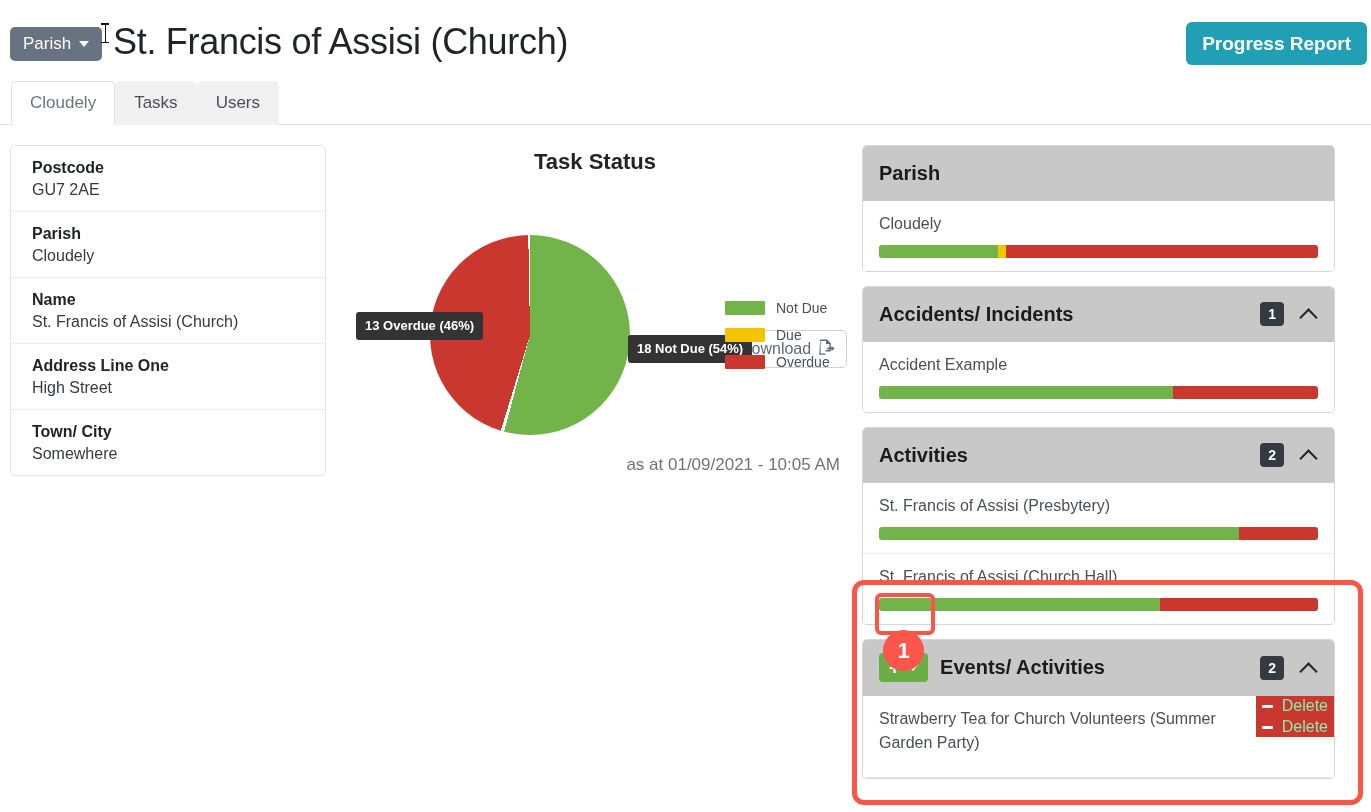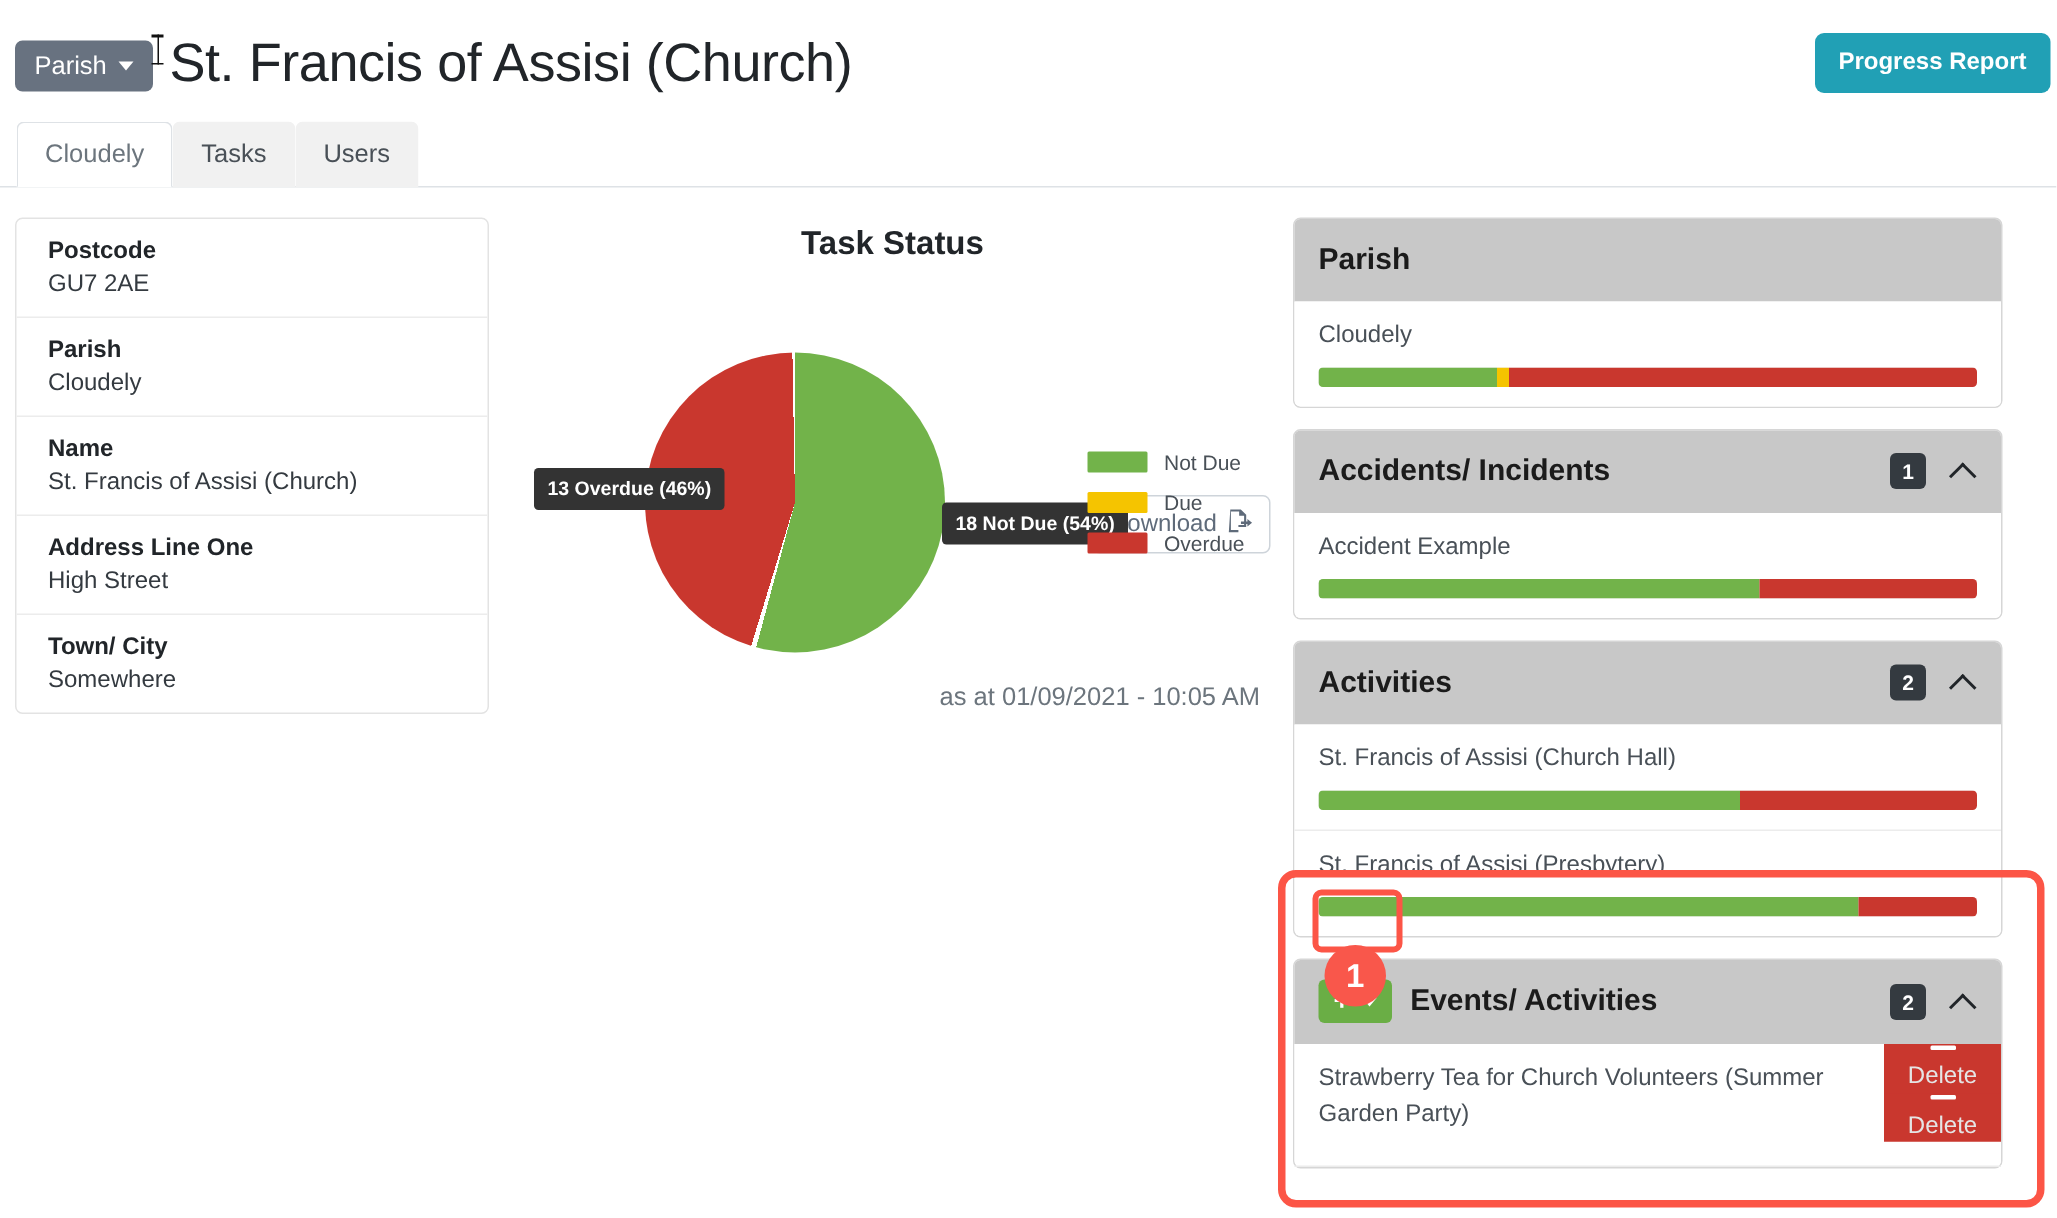--- a/index.html
+++ b/index.html
@@ -46,21 +46,21 @@
     content: ""; position: absolute; left: 0; width: 8px; height: 1.5px; background: #111;
   }
   .text-cursor:before { top: 0; }
   .text-cursor:after { bottom: 0; }
   .text-cursor span {
     position: absolute; left: 3.5px; top: 0; width: 1.5px; height: 20px; background: #111;
   }
   .progress-report-btn {
     position: absolute; right: 4px; top: 22px;
     background: #21A0B5; color: #fff; border: none; border-radius: 6px;
-    font-size: 16px; font-weight: bold; font-family: "Liberation Sans", sans-serif;
+    font-size: 19px; font-weight: bold; font-family: "Liberation Sans", sans-serif;
     padding: 12px 16px; cursor: pointer; line-height: 1;
   }
 
   
   .tabs {
     position: absolute; left: 0; top: 83px; width: 1371px; height: 42px;
     border-bottom: 1px solid #dee2e6;
     display: flex; align-items: flex-end; padding-left: 11px;
   }
   .tab {
@@ -164,23 +164,23 @@
     color: #fff; font-size: 16px; cursor: pointer; line-height: 1; margin-right: 12px;
   }
   .plus-glyph { font-size: 19px; font-weight: bold; line-height: 0.8; }
 
   
   .delete-col {
     position: absolute; right: 0; top: 0; width: 78px;
     background: #C9372E; display: flex; flex-direction: column;
   }
   .delete-btn {
-    flex: 1; background: #C9372E; border: none; color: #e5e5e5;
+    flex: 1; background: #C9372E; border: none; color: #86efac;
     font-size: 16px; font-family: "Liberation Sans", sans-serif;
-    display: flex; flex-direction: column; align-items: center; justify-content: center;
+    display: flex; flex-direction: row; align-items: center; justify-content: center;
     cursor: pointer; gap: 9px;
   }
   .minus-glyph { display: block; width: 17px; height: 3px; background: #fff; border-radius: 1px; }
 
   
   .highlight-box {
     position: absolute; left: 852px; top: 580px; width: 511px; height: 225px;
     border: 5px solid #FC5546; border-radius: 12px; pointer-events: none; z-index: 40;
   }
   .highlight-small {
@@ -314,31 +314,31 @@
     </div>
 
     <div class="section">
       <div class="section-header">
         <span class="section-title">Activities</span>
         <span class="section-badge">2</span>
         <span class="chevron-up"></span>
       </div>
       <div class="section-body">
         <div class="section-item">
+          <div class="item-name">St. Francis of Assisi (Presbytery)</div>
+          <div class="bar">
+            <div class="bar-seg" style="background:#72B34A;width:82%"></div>
+            <div class="bar-seg" style="background:#C9372E;width:18%"></div>
+          </div>
+        </div>
+        <div class="section-item">
           <div class="item-name">St. Francis of Assisi (Church Hall)</div>
           <div class="bar">
             <div class="bar-seg" style="background:#72B34A;width:64%"></div>
             <div class="bar-seg" style="background:#C9372E;width:36%"></div>
-          </div>
-        </div>
-        <div class="section-item">
-          <div class="item-name">St. Francis of Assisi (Presbytery)</div>
-          <div class="bar">
-            <div class="bar-seg" style="background:#72B34A;width:82%"></div>
-            <div class="bar-seg" style="background:#C9372E;width:18%"></div>
           </div>
         </div>
       </div>
     </div>
 
     <div class="section">
       <div class="section-header">
         <button class="add-btn">
           <span class="plus-glyph">+</span>
           <span class="caret-down"></span>

